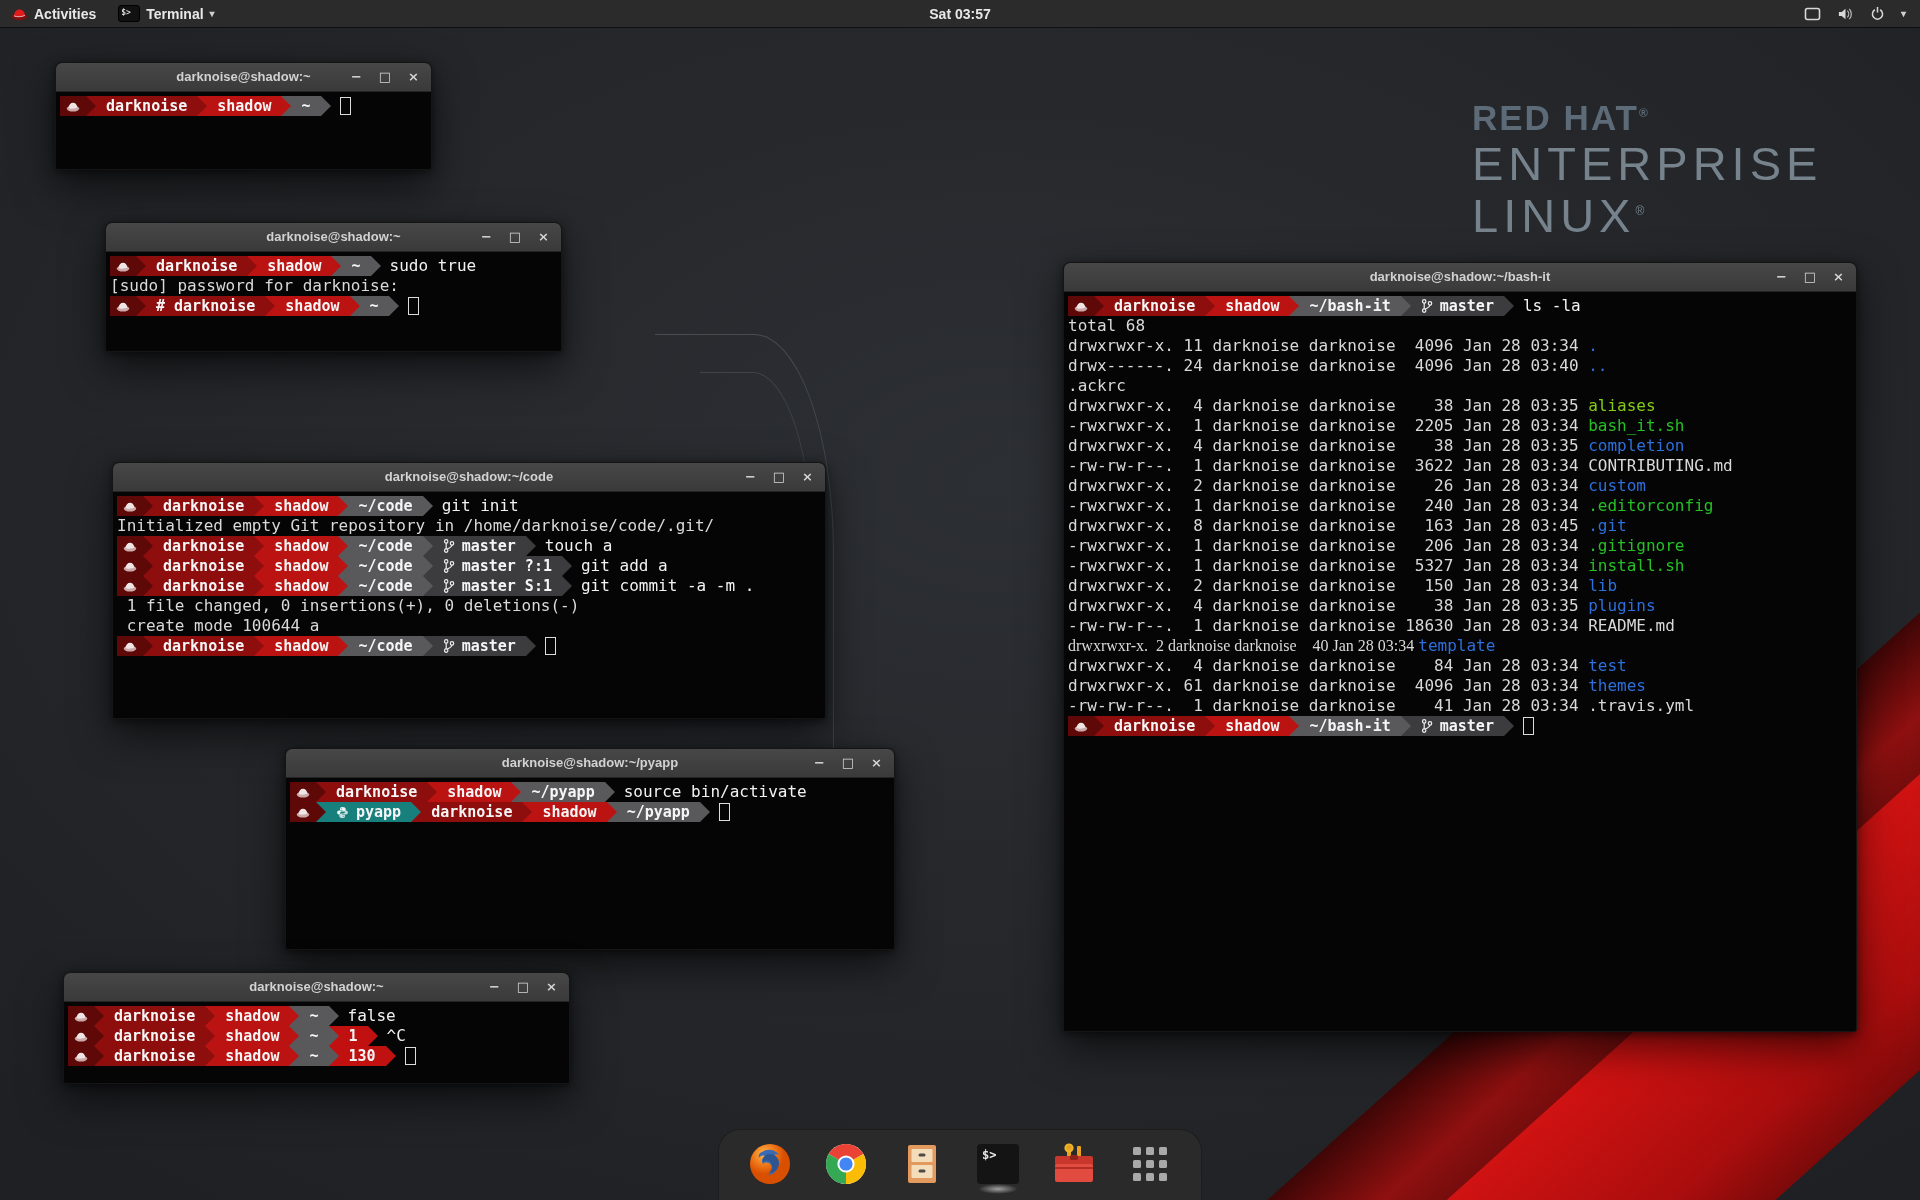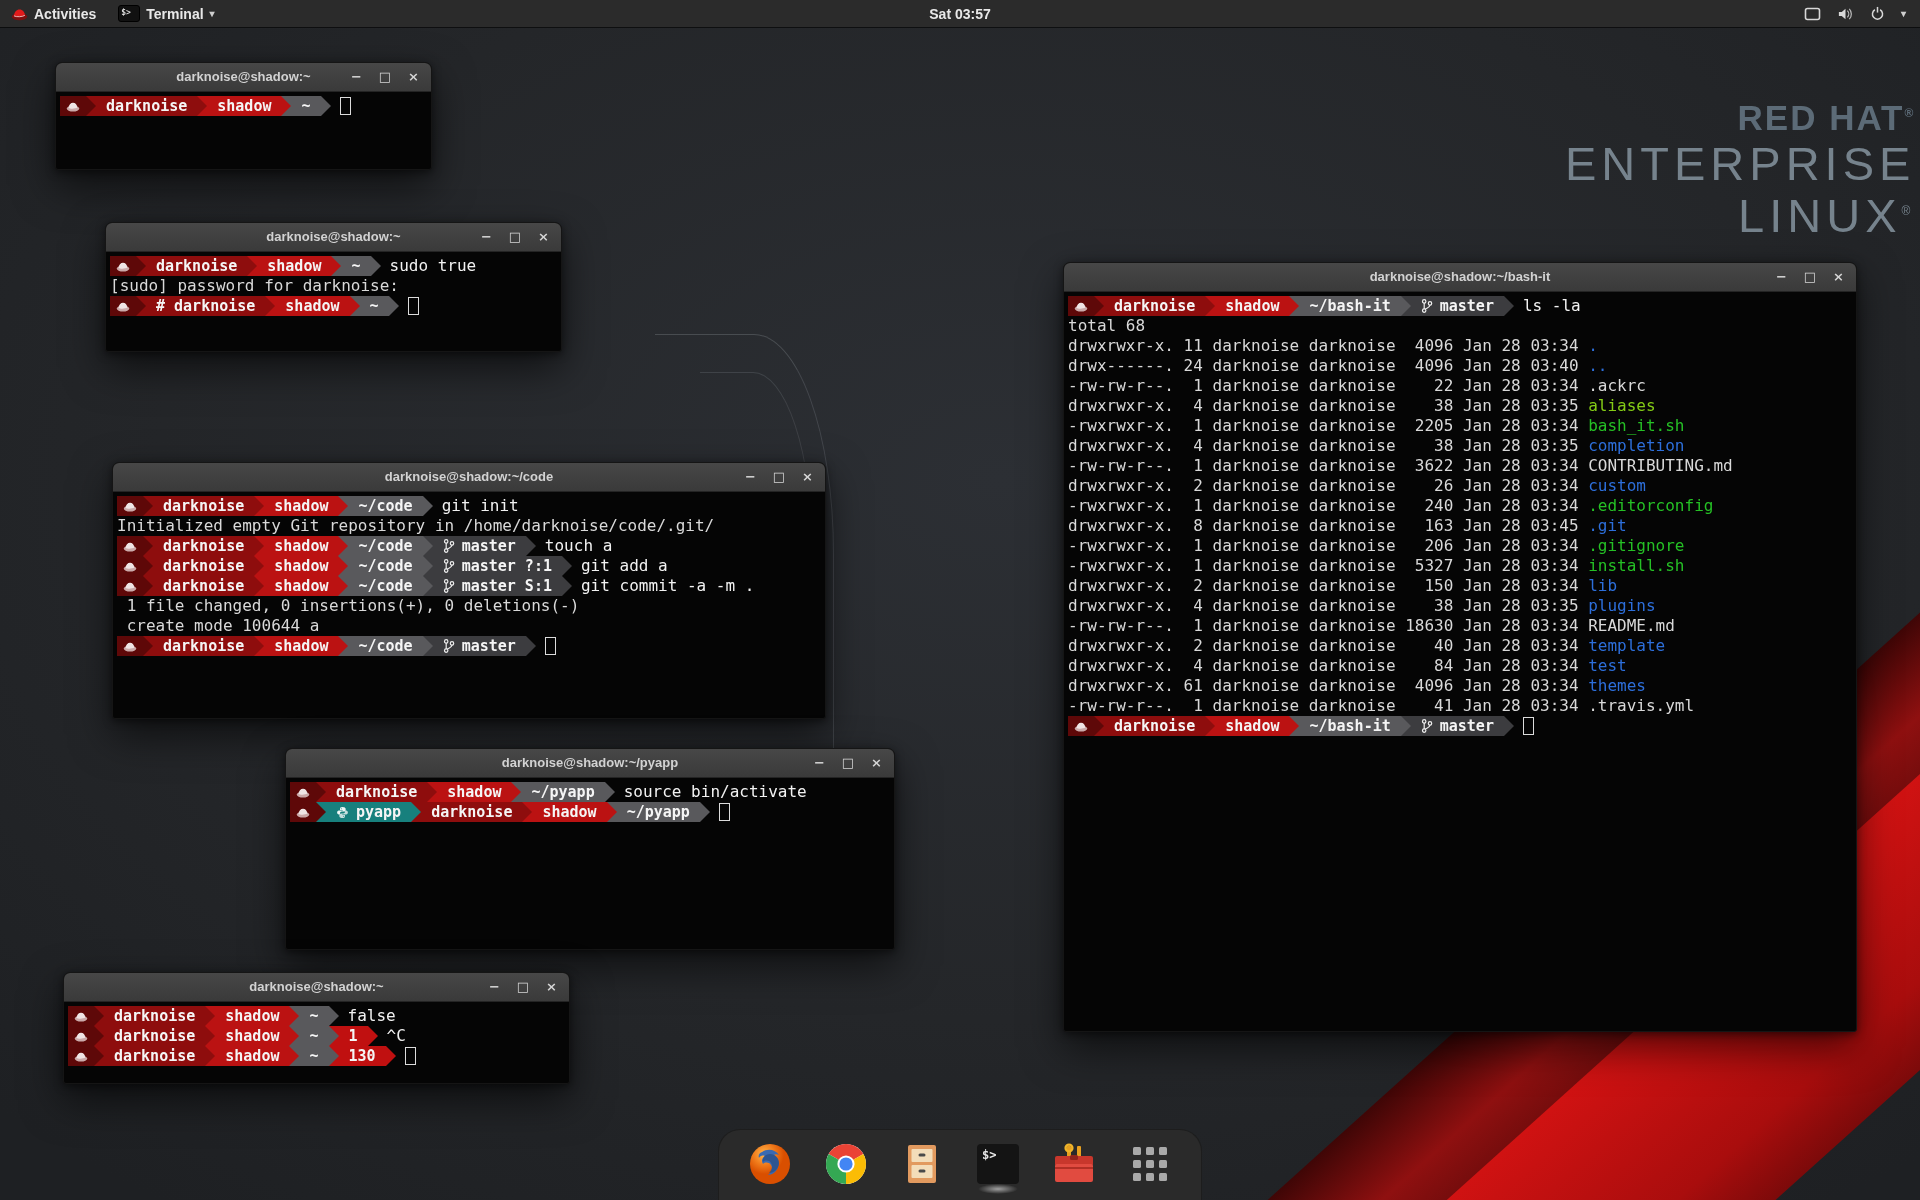--- a/index.html
+++ b/index.html
@@ -12,21 +12,21 @@
     box-shadow:0 1px 0 rgba(0,0,0,.6);}
   .tb-item{display:flex;align-items:center;gap:6px;padding:0 11px;height:100%;cursor:default;}
   #clock{position:absolute;left:50%;transform:translateX(-50%);font-weight:bold;}
   #tb-right{margin-left:auto;display:flex;align-items:center;gap:16px;padding:0 14px;height:100%;}
   .appmenu-icon{width:18px;height:15px;background:#111;border:1px solid #000;border-radius:3px;
     color:#ddd;font:bold 8px/14px "DejaVu Sans Mono",monospace;text-align:left;padding-left:2px;}
   .chev{font-size:10px;color:#cfcfcf;}
   
   .band{position:absolute;z-index:1;}
   .arc{position:absolute;z-index:1;}
-  #brand{position:absolute;left:1565px;top:100px;z-index:1;color:#5f6e7a;line-height:1;text-align:right;}
+  #brand{position:absolute;left:1472px;top:100px;z-index:1;color:#5f6e7a;line-height:1;}
   #brand .b1{font-size:35px;font-weight:bold;letter-spacing:2px;color:#5c6b77;}
   #brand .b2,#brand .b3{font-size:47px;font-weight:300;letter-spacing:5px;color:#76838d;
     font-family:"Liberation Sans",sans-serif;margin-top:5px;}
   #brand sup{font-size:12px;vertical-align:super;}
   
   .term-window{position:absolute;background:#050505;border:1px solid #151515;border-radius:7px 7px 3px 3px;
     box-shadow:0 16px 40px rgba(0,0,0,.6), 0 2px 8px rgba(0,0,0,.5);overflow:hidden;z-index:10;}
   .titlebar{height:28px;background:linear-gradient(#474747,#3a3a3a);border-bottom:1px solid #242424;
     position:relative;display:flex;align-items:center;}
   .title{position:absolute;left:100px;right:100px;text-align:center;color:#d2d2d2;
@@ -273,34 +273,34 @@
                 <path d="M3.5 10.2 C3.8 5.4 6.6 2.6 10 2.6 C13.6 2.6 16.2 5.6 16.3 9.6 C13.8 11.4 6.2 11.8 3.5 10.2 Z" fill="#efe5e5"></path>
               </svg></span></span><span class="parrow" style="border-left-color: rgb(94, 8, 8); background: rgb(142, 13, 13);"></span><span class="pseg" style="background: rgb(142, 13, 13);"><span>darknoise</span></span><span class="parrow" style="border-left-color: rgb(142, 13, 13); background: rgb(187, 18, 18);"></span><span class="pseg" style="background: rgb(187, 18, 18);"><span>shadow</span></span><span class="parrow" style="border-left-color: rgb(187, 18, 18); background: rgb(89, 89, 92);"></span><span class="pseg" style="background: rgb(89, 89, 92);"><span>~/bash-it</span></span><span class="parrow" style="border-left-color: rgb(89, 89, 92); background: rgb(60, 60, 63);"></span><span class="pseg" style="background: rgb(60, 60, 63);"><span class="icn"><svg width="12" height="16" viewBox="0 0 12 16" fill="none" stroke="#eee" stroke-width="1.2">
                 <circle cx="3.2" cy="3.4" r="1.7"></circle>
                 <circle cx="3.2" cy="12.6" r="1.7"></circle>
                 <circle cx="9" cy="5.4" r="1.7"></circle>
                 <path d="M3.2 5.1 V10.9 M9 7.1 C9 9.6 5.6 9.8 4.4 11.2"></path>
               </svg></span><span>master</span></span><span class="parrow" style="border-left-color: rgb(60, 60, 63); background: transparent;"></span><span class="ttext cmd" style="color: rgb(242, 242, 242);">ls -la</span></div>
         <div class="tline"><span class="ttext" style="color: rgb(217, 217, 217);">total 68</span></div>
         <div class="tline"><span class="ttext" style="color: rgb(217, 217, 217);">drwxrwxr-x. 11 darknoise darknoise  4096 Jan 28 03:34 </span><span class="ttext" style="color: rgb(45, 111, 219);">.</span></div>
         <div class="tline"><span class="ttext" style="color: rgb(217, 217, 217);">drwx------. 24 darknoise darknoise  4096 Jan 28 03:40 </span><span class="ttext" style="color: rgb(45, 111, 219);">..</span></div>
-        <div class="tline"><span class="ttext" style="color: rgb(217, 217, 217);">-rw-rw-r--.  1 darknoise darknoise    22 Jan 28 03:34 </span><span class="ttext" style="color: rgb(217, 217, 217);">.ackrc</span></div>
+        <div class="tline"><span class="ttext" style="color: rgb(217, 217, 217);">.ackrc</span></div>
         <div class="tline"><span class="ttext" style="color: rgb(217, 217, 217);">drwxrwxr-x.  4 darknoise darknoise    38 Jan 28 03:35 </span><span class="ttext" style="color: #84cc16;">aliases</span></div>
         <div class="tline"><span class="ttext" style="color: rgb(217, 217, 217);">-rwxrwxr-x.  1 darknoise darknoise  2205 Jan 28 03:34 </span><span class="ttext" style="color: rgb(37, 192, 37);">bash_it.sh</span></div>
         <div class="tline"><span class="ttext" style="color: rgb(217, 217, 217);">drwxrwxr-x.  4 darknoise darknoise    38 Jan 28 03:35 </span><span class="ttext" style="color: rgb(45, 111, 219);">completion</span></div>
         <div class="tline"><span class="ttext" style="color: rgb(217, 217, 217);">-rw-rw-r--.  1 darknoise darknoise  3622 Jan 28 03:34 </span><span class="ttext" style="color: rgb(217, 217, 217);">CONTRIBUTING.md</span></div>
         <div class="tline"><span class="ttext" style="color: rgb(217, 217, 217);">drwxrwxr-x.  2 darknoise darknoise    26 Jan 28 03:34 </span><span class="ttext" style="color: rgb(45, 111, 219);">custom</span></div>
         <div class="tline"><span class="ttext" style="color: rgb(217, 217, 217);">-rwxrwxr-x.  1 darknoise darknoise   240 Jan 28 03:34 </span><span class="ttext" style="color: rgb(37, 192, 37);">.editorconfig</span></div>
         <div class="tline"><span class="ttext" style="color: rgb(217, 217, 217);">drwxrwxr-x.  8 darknoise darknoise   163 Jan 28 03:45 </span><span class="ttext" style="color: rgb(45, 111, 219);">.git</span></div>
         <div class="tline"><span class="ttext" style="color: rgb(217, 217, 217);">-rwxrwxr-x.  1 darknoise darknoise   206 Jan 28 03:34 </span><span class="ttext" style="color: rgb(37, 192, 37);">.gitignore</span></div>
         <div class="tline"><span class="ttext" style="color: rgb(217, 217, 217);">-rwxrwxr-x.  1 darknoise darknoise  5327 Jan 28 03:34 </span><span class="ttext" style="color: rgb(37, 192, 37);">install.sh</span></div>
         <div class="tline"><span class="ttext" style="color: rgb(217, 217, 217);">drwxrwxr-x.  2 darknoise darknoise   150 Jan 28 03:34 </span><span class="ttext" style="color: rgb(45, 111, 219);">lib</span></div>
         <div class="tline"><span class="ttext" style="color: rgb(217, 217, 217);">drwxrwxr-x.  4 darknoise darknoise    38 Jan 28 03:35 </span><span class="ttext" style="color: rgb(45, 111, 219);">plugins</span></div>
         <div class="tline"><span class="ttext" style="color: rgb(217, 217, 217);">-rw-rw-r--.  1 darknoise darknoise 18630 Jan 28 03:34 </span><span class="ttext" style="color: rgb(217, 217, 217);">README.md</span></div>
-        <div class="tline"><span class="ttext" style="color: rgb(217, 217, 217);">drwxrwxr-x.  2 darknoise darknoise    40 Jan 28 03:34 </span><span class="ttext" style="color: rgb(45, 111, 219);">template</span></div>
+        <div class="tline"><span class="ttext" style="color: rgb(217, 217, 217); font-family: Liberation Serif, serif;">drwxrwxr-x.  2 darknoise darknoise    40 Jan 28 03:34 </span><span class="ttext" style="color: rgb(45, 111, 219);">template</span></div>
         <div class="tline"><span class="ttext" style="color: rgb(217, 217, 217);">drwxrwxr-x.  4 darknoise darknoise    84 Jan 28 03:34 </span><span class="ttext" style="color: rgb(45, 111, 219);">test</span></div>
         <div class="tline"><span class="ttext" style="color: rgb(217, 217, 217);">drwxrwxr-x. 61 darknoise darknoise  4096 Jan 28 03:34 </span><span class="ttext" style="color: rgb(45, 111, 219);">themes</span></div>
         <div class="tline"><span class="ttext" style="color: rgb(217, 217, 217);">-rw-rw-r--.  1 darknoise darknoise    41 Jan 28 03:34 </span><span class="ttext" style="color: rgb(217, 217, 217);">.travis.yml</span></div>
         <div class="tline"><span class="pseg stub" style="background: rgb(94, 8, 8);"><span class="icn"><svg width="14" height="11" viewBox="0 0 20 16">
                 <ellipse cx="10" cy="11" rx="9" ry="4.3" fill="#caa"></ellipse>
                 <path d="M3.5 10.2 C3.8 5.4 6.6 2.6 10 2.6 C13.6 2.6 16.2 5.6 16.3 9.6 C13.8 11.4 6.2 11.8 3.5 10.2 Z" fill="#efe5e5"></path>
               </svg></span></span><span class="parrow" style="border-left-color: rgb(94, 8, 8); background: rgb(142, 13, 13);"></span><span class="pseg" style="background: rgb(142, 13, 13);"><span>darknoise</span></span><span class="parrow" style="border-left-color: rgb(142, 13, 13); background: rgb(187, 18, 18);"></span><span class="pseg" style="background: rgb(187, 18, 18);"><span>shadow</span></span><span class="parrow" style="border-left-color: rgb(187, 18, 18); background: rgb(89, 89, 92);"></span><span class="pseg" style="background: rgb(89, 89, 92);"><span>~/bash-it</span></span><span class="parrow" style="border-left-color: rgb(89, 89, 92); background: rgb(60, 60, 63);"></span><span class="pseg" style="background: rgb(60, 60, 63);"><span class="icn"><svg width="12" height="16" viewBox="0 0 12 16" fill="none" stroke="#eee" stroke-width="1.2">
                 <circle cx="3.2" cy="3.4" r="1.7"></circle>
                 <circle cx="3.2" cy="12.6" r="1.7"></circle>
                 <circle cx="9" cy="5.4" r="1.7"></circle>

